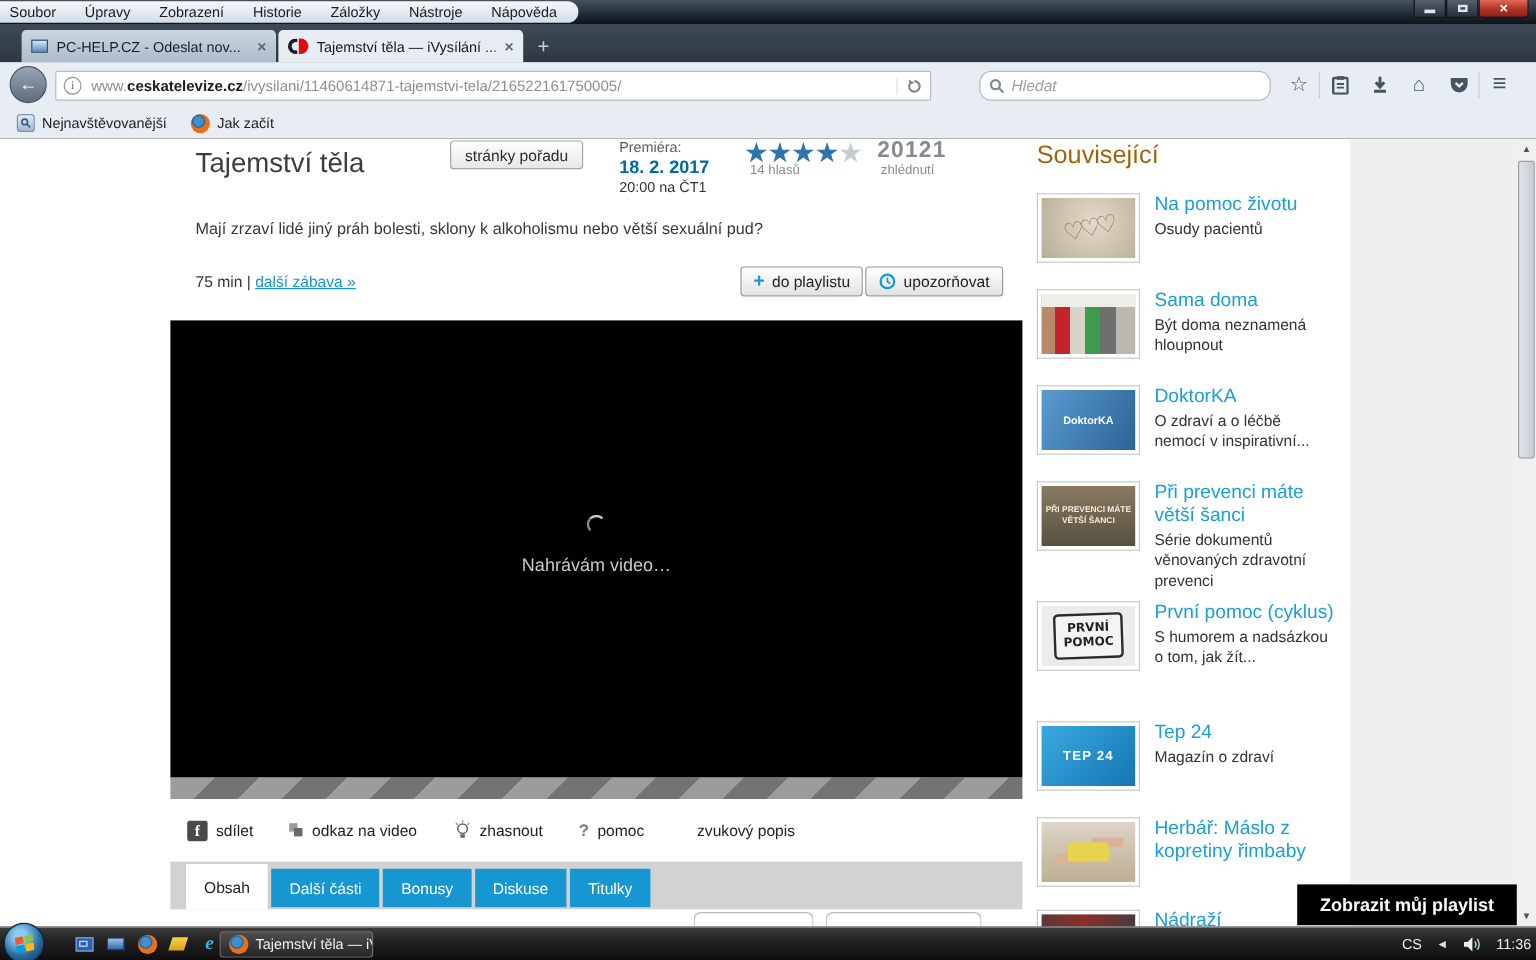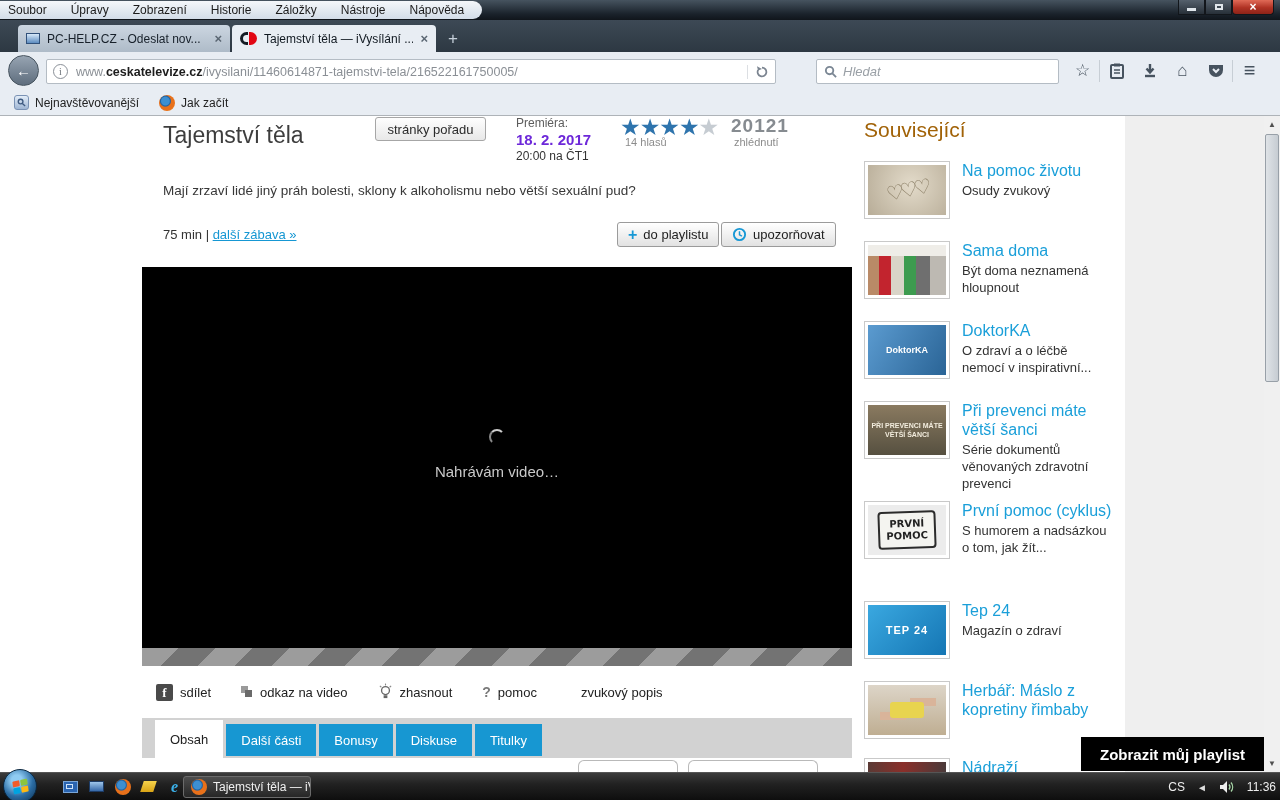--- a/index.html
+++ b/index.html
@@ -47,21 +47,21 @@
   .urlbar { position:absolute; left:46px; top:7px; width:730px; height:25px; background:#fff;
     border:1px solid #b4bcc4; border-radius:2px; display:flex; align-items:center; padding:0 6px; }
   .info-i { width:15px; height:15px; border:1px solid #8a9098; border-radius:50%;
     color:#6a7077; font-size:10px; font-family:"Liberation Serif",serif;
     display:flex; align-items:center; justify-content:center; margin-right:8px; }
   .urltext { flex:1; font-size:12.5px; white-space:nowrap; overflow:hidden; }
   .urltext .pre,.urltext .path { color:#8a8f95; }
   .urltext .host { color:#1c1c1c; font-weight:bold; }
   .reload { border-left:1px solid #dcdfe3; padding-left:7px; display:flex; align-items:center; }
   .searchbox { position:absolute; left:816px; top:7px; width:243px; height:25px; background:#fff;
-    border:1px solid #b4bcc4; border-radius:2px; display:flex; align-items:center; padding:0 7px; gap:6px; }
+    border:1px solid #b4bcc4; border-radius:10px; display:flex; align-items:center; padding:0 7px; gap:6px; }
   .searchbox input { border:none; outline:none; flex:1; font-size:13px; font-style:italic; color:#555;
     font-family:"Liberation Sans","DejaVu Sans",sans-serif; background:transparent; }
   .searchbox input::placeholder { color:#9aa0a6; }
   .tbicons { position:absolute; left:1066px; top:3px; height:31px; display:flex; align-items:center; }
   .tbi { width:33px; height:31px; display:flex; align-items:center; justify-content:center;
     color:#47535f; font-size:17px; }
   .tbsep { width:1px; height:22px; background:#c7ced5; }
 
   
   .bmbar { position:absolute; left:0; top:90px; width:1280px; height:26px; background:#e8edf3;
@@ -75,21 +75,21 @@
   
   .content { position:absolute; left:0; top:116px; width:1280px; height:656px; background:#fff; overflow:hidden; }
   .rightgray { position:absolute; left:1125px; top:0; width:139px; height:656px; background:#efefef; }
 
   .ptitle { position:absolute; left:163px; top:6px; font-size:23px; color:#3d3d3d; }
   .pagesbtn { position:absolute; left:375px; top:1px; width:111px; height:24px;
     border:1px solid #a6a6a6; border-radius:3px; background:linear-gradient(#fefefe,#e8e8e8);
     font-size:13px; color:#2b2b2b; display:flex; align-items:center; justify-content:center; }
   .prem { position:absolute; left:516px; top:0; }
   .prem .l1 { font-size:12px; color:#5c5c5c; }
-  .prem .l2 { font-size:15px; font-weight:bold; color:#6d28d9; margin-top:1px; }
+  .prem .l2 { font-size:15px; font-weight:bold; color:#0369a1; margin-top:1px; }
   .prem .l3 { font-size:12px; color:#333; margin-top:1px; }
   .stars { position:absolute; left:620px; top:-2px; letter-spacing:-1px; }
   .stars span { color:#c6ccd2; font-size:23px; }
   .stars span.on { color:#2e74ad; }
   .votes { position:absolute; left:625px; top:20px; font-size:11px; color:#8c8c8c; }
   .views { position:absolute; left:731px; top:-1px; font-size:19px; font-weight:bold; color:#868b90; letter-spacing:1px; }
   .viewslbl { position:absolute; left:734px; top:20px; font-size:11px; color:#8c8c8c; }
 
   .desc { position:absolute; left:163px; top:67px; font-size:13.5px; color:#383838; }
   .metarow { position:absolute; left:163px; top:111px; font-size:13px; color:#333; }
@@ -401,21 +401,21 @@
       <div class="sbhead">Související</div>
 
       <div class="sitem si1">
         <div class="sthumb">
             <div class="inner t1">
               <span class="hearts">♡♡♡</span>
             </div>
           </div>
         <div class="stxt">
             <div class="stitle">Na pomoc životu</div>
-        <div class="sdesc">Osudy zvukový</div>
+        <div class="sdesc">Osudy pacientů</div>
           </div>
       </div>
 
       <div class="sitem si2">
         <div class="sthumb">
             <div class="inner t2"></div>
           </div>
         <div class="stxt">
             <div class="stitle">Sama doma</div>
         <div class="sdesc">Být doma neznamená hloupnout</div>

